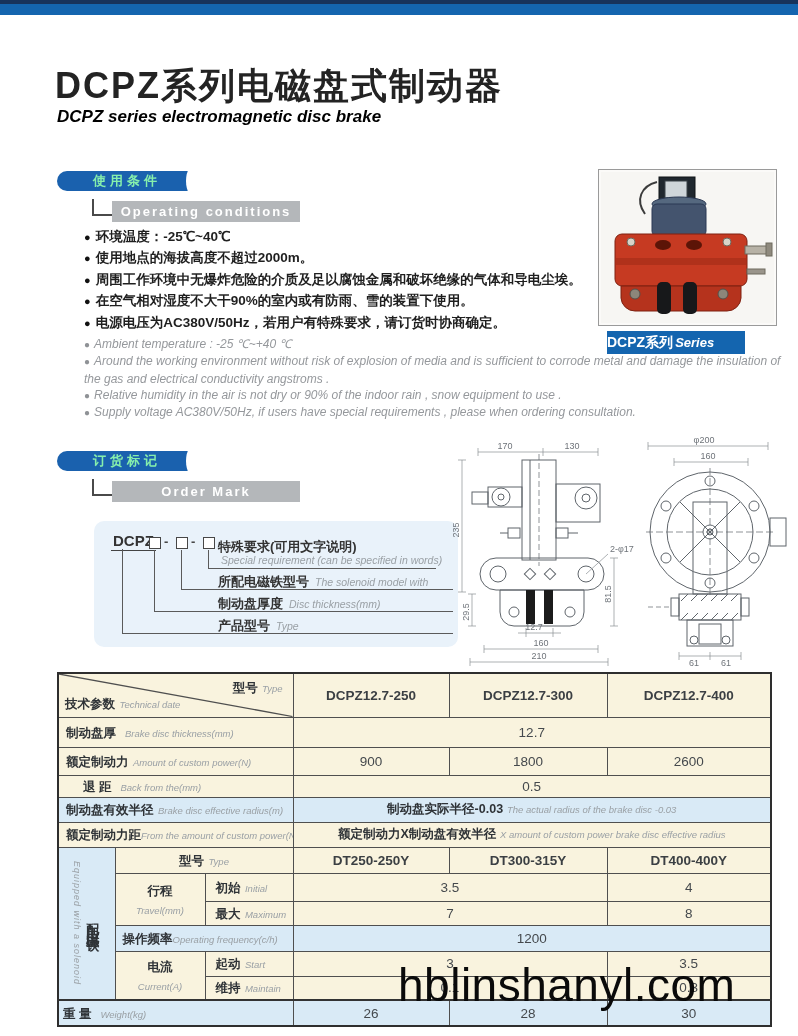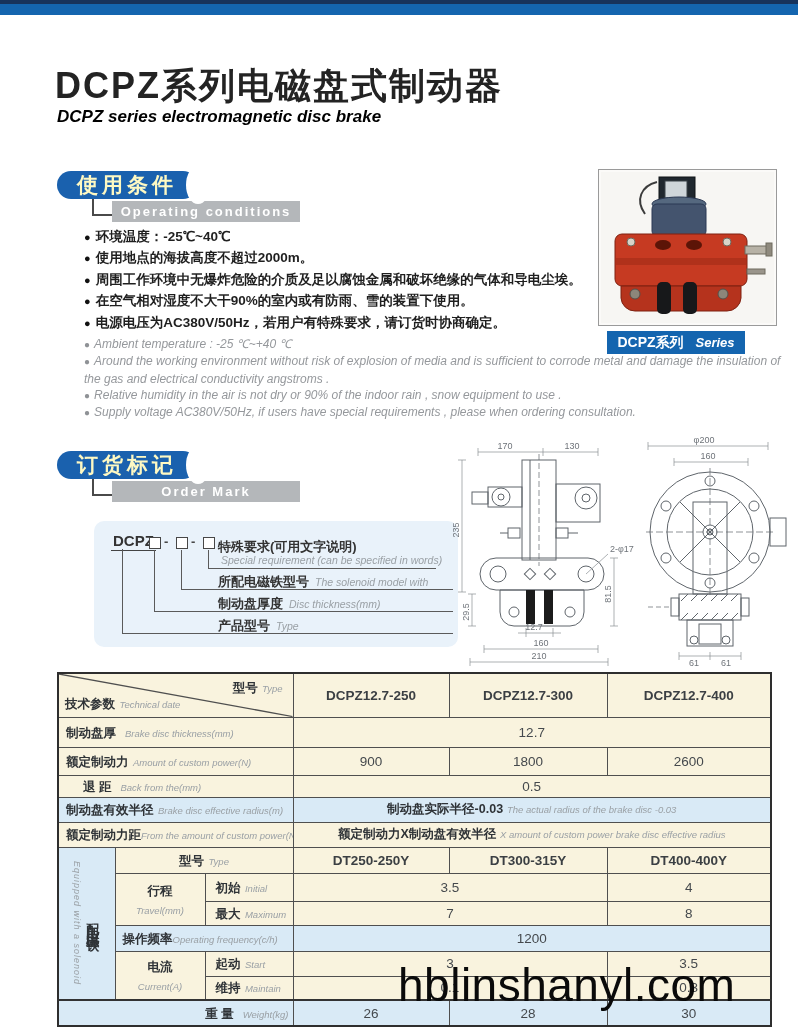--- a/index.html
+++ b/index.html
@@ -7,39 +7,39 @@
     position:relative;width:798px;height:1036px;margin:0 auto;background:#ffffff;
     overflow:hidden;font-family:"Liberation Sans",sans-serif;color:#2d2d2d;
   }
   
   .topbar-navy{position:absolute;top:0;left:0;width:798px;height:4px;background:#17335c;}
   .topbar-blue{position:absolute;top:4px;left:0;width:798px;height:11px;background:#1465af;}
   
   .title-cn{position:absolute;left:55px;top:62px;font-size:36px;font-weight:bold;color:#232323;letter-spacing:2px;}
   .title-en{position:absolute;left:57px;top:107px;font-size:17px;font-weight:bold;font-style:italic;color:#000000;}
   
-  .pill{position:absolute;width:140px;height:28px;background:#1a61ae;border-radius:16px;
-    color:#fef9c3;font-size:21px;font-weight:bold;letter-spacing:4px;
+  .pill{position:absolute;width:140px;height:20px;background:#1a61ae;border-radius:16px;
+    color:#86efac;font-size:13px;font-weight:bold;letter-spacing:4px;
     display:flex;align-items:center;justify-content:center;z-index:3;}
   .pill::after{content:"";position:absolute;right:-13px;top:50%;transform:translateY(-50%);
     width:24px;height:38px;background:#fff;border-radius:50%;}
   .connector{position:absolute;width:20px;height:15px;border-left:2px solid #4a4a4a;border-bottom:2px solid #4a4a4a;z-index:1;}
   .graybar{position:absolute;width:188px;height:21px;background:#b4b7ba;color:#fff;
     font-size:13px;font-weight:bold;letter-spacing:2px;display:flex;align-items:center;justify-content:center;z-index:2;}
   
   .cn-bullets{position:absolute;left:84px;top:226px;}
   .cn-bullet{display:flex;align-items:center;gap:5px;height:21.5px;font-size:13.5px;font-weight:600;color:#1f1f1f;white-space:nowrap;}
   .cn-bullet .dot{font-size:11px;color:#111;}
   .en-bullets{position:absolute;left:84px;top:336px;width:714px;}
   .en-bullet{font-size:12px;font-style:italic;color:#95989c;line-height:16.3px;}
   .en-bullet .dot{font-style:normal;font-size:10px;margin-right:4px;color:#8f9296;}
   
   .photo-frame{position:absolute;left:598px;top:169px;width:173px;height:151px;border:1px solid #9a9a9a;background:#fbfaf8;padding:2px;}
   .series-label{position:absolute;left:607px;top:331px;width:138px;height:23px;background:#1465af;
-    display:flex;align-items:center;justify-content:center;gap:12px;color:#fff;}
+    display:flex;align-items:center;justify-content:flex-start;gap:2px;color:#fff;}
   .series-label .cn{font-size:14px;font-weight:bold;}
   .series-label .en{font-size:13px;font-weight:bold;font-style:italic;}
   
   .order-box{position:absolute;left:94px;top:521px;width:364px;height:126px;background:#e9f2fa;border-radius:10px;}
   .order-prefix{position:absolute;left:111px;top:532px;font-size:15px;font-weight:bold;color:#333;border-bottom:1.5px solid #444;padding:0 2px 1px 2px;}
   .obox{position:absolute;width:10px;height:10px;border:1.5px solid #474747;background:#fff;}
   .odash{position:absolute;font-size:13px;font-weight:bold;color:#474747;}
   .ovline{position:absolute;width:1px;background:#5a5a5a;}
   .ohline{position:absolute;height:1px;background:#5a5a5a;}
   .olabel-cn{position:absolute;font-size:13px;font-weight:bold;color:#333;white-space:nowrap;}
@@ -370,21 +370,21 @@
       <td class="sub-lbl cream"><span class="cn-b">起动</span> <span class="en-i">Start</span></td>
       <td colspan="2" class="val cream">3</td>
       <td class="val cream">3.5</td>
     </tr>
     <tr style="height:24px;">
       <td class="sub-lbl cream"><span class="cn-b">维持</span> <span class="en-i">Maintain</span></td>
       <td colspan="2" class="val cream">0.1</td>
       <td class="val cream">0.3</td>
     </tr>
     <tr style="height:26px;" class="wrow">
-      <td colspan="3" class="blue ctr" style="text-align:right;"><span class="cn-b">重 量</span>&nbsp;&nbsp;<span class="en-i">Weight(kg)</span></td>
+      <td colspan="3" class="blue ctr" style="text-align:left;"><span class="cn-b">重 量</span>&nbsp;&nbsp;<span class="en-i">Weight(kg)</span></td>
       <td class="val blue">26</td>
       <td class="val blue">28</td>
       <td class="val blue">30</td>
     </tr>
   </tbody>
     </table>
 
   <div class="watermark">hblinshanyl.com</div>
 
 </div>

